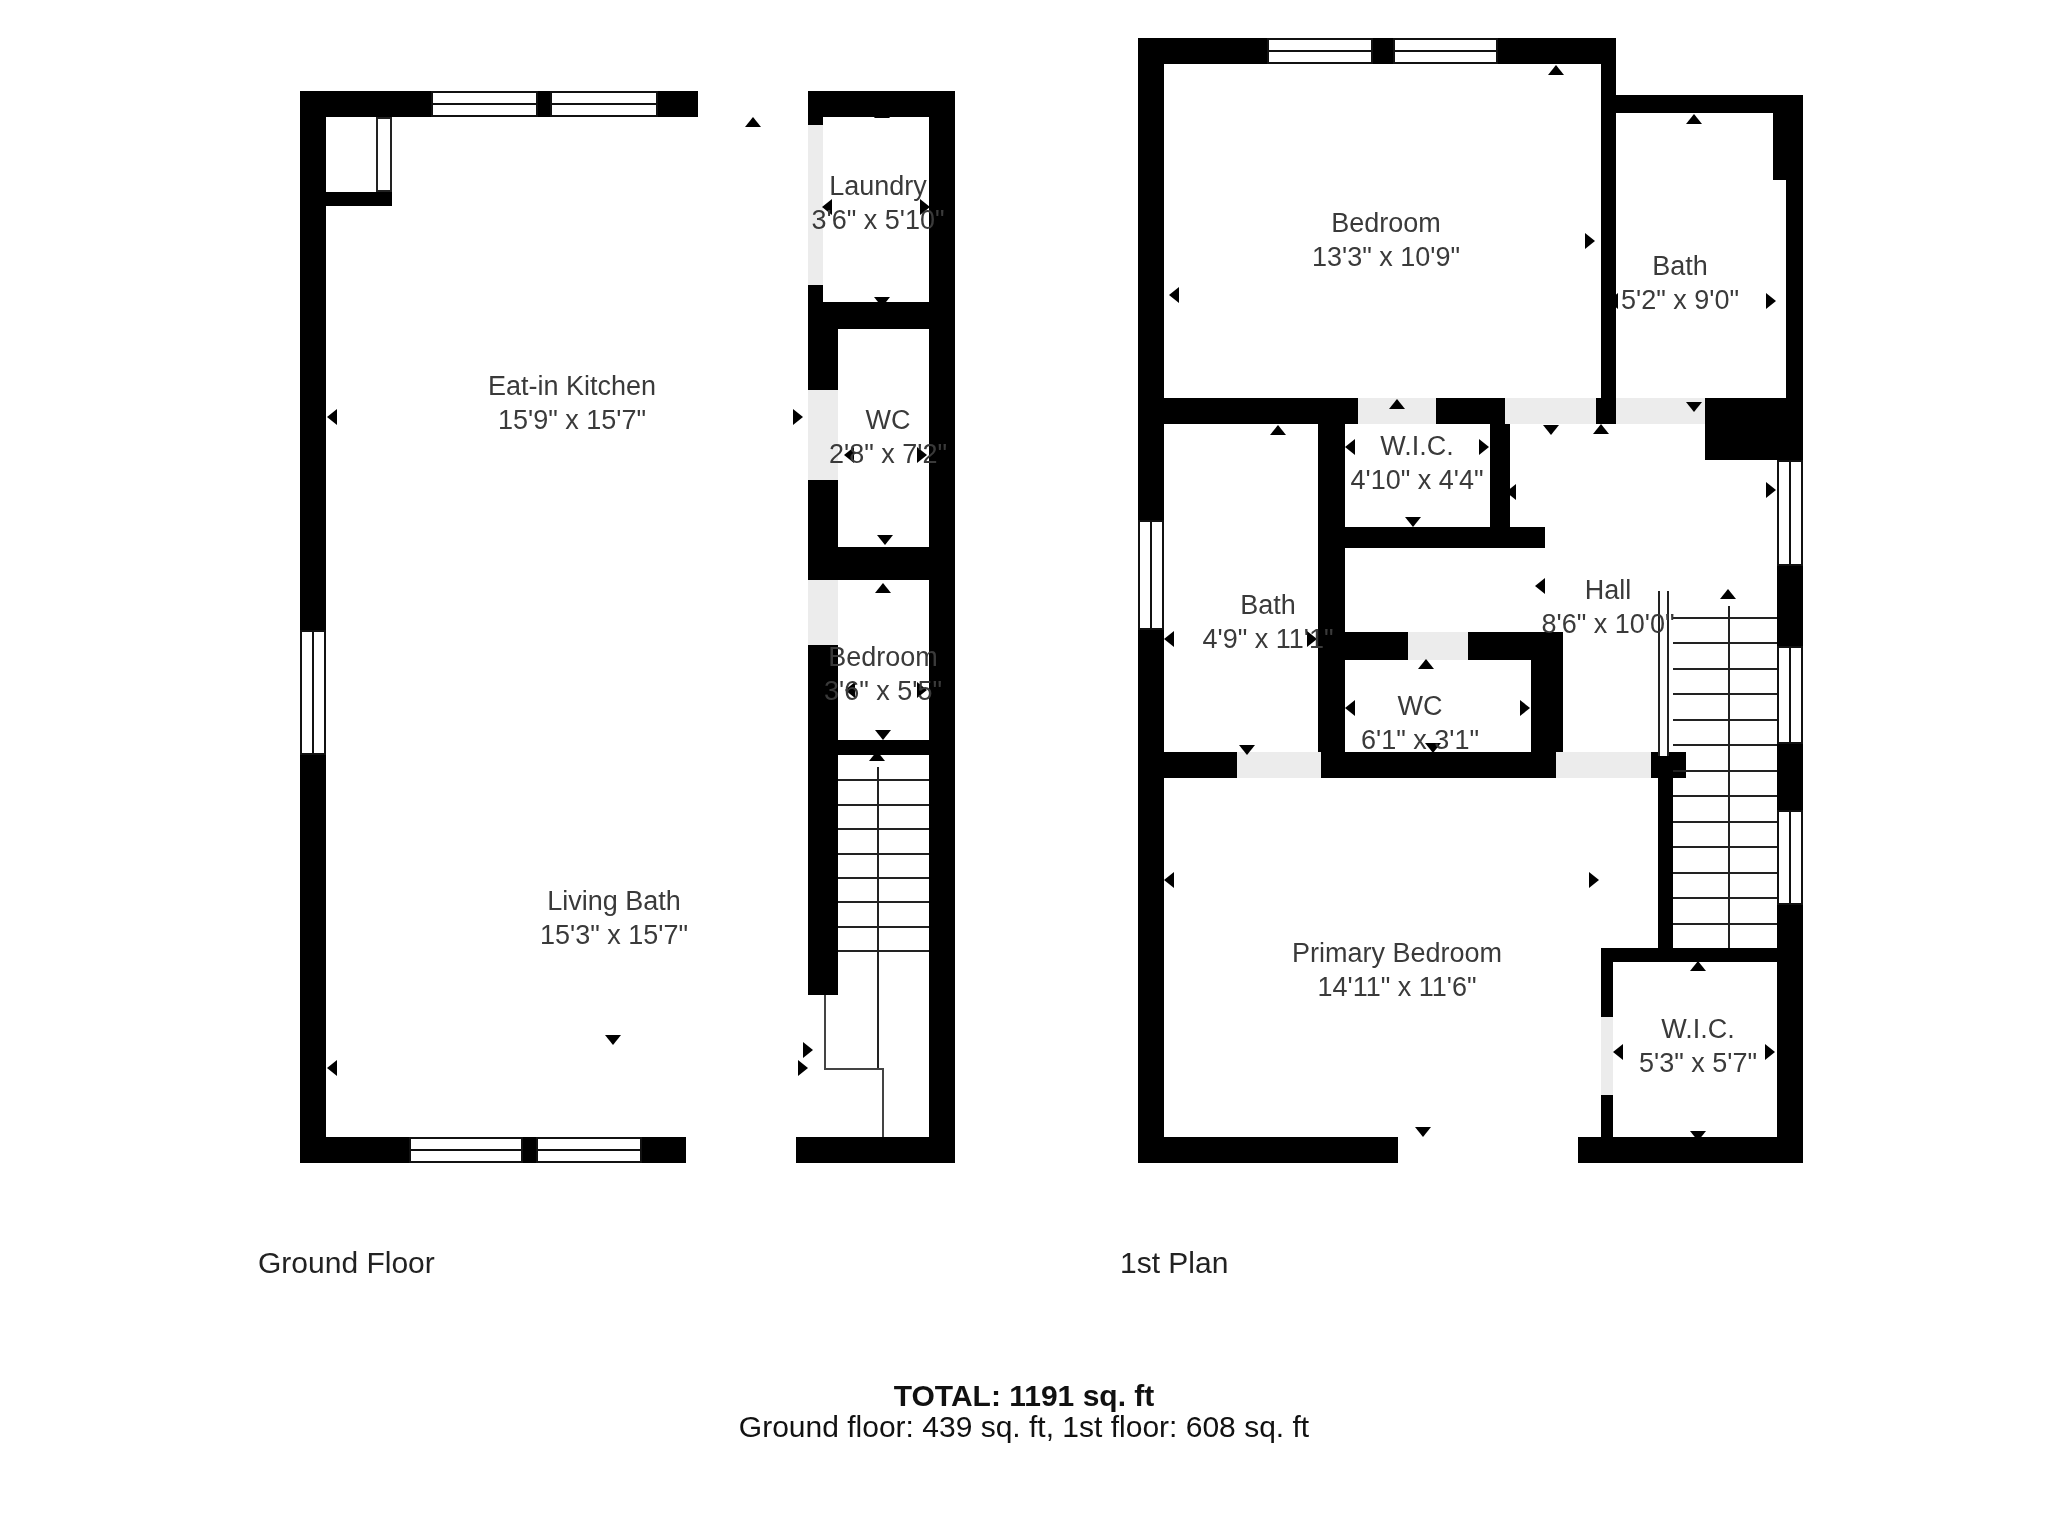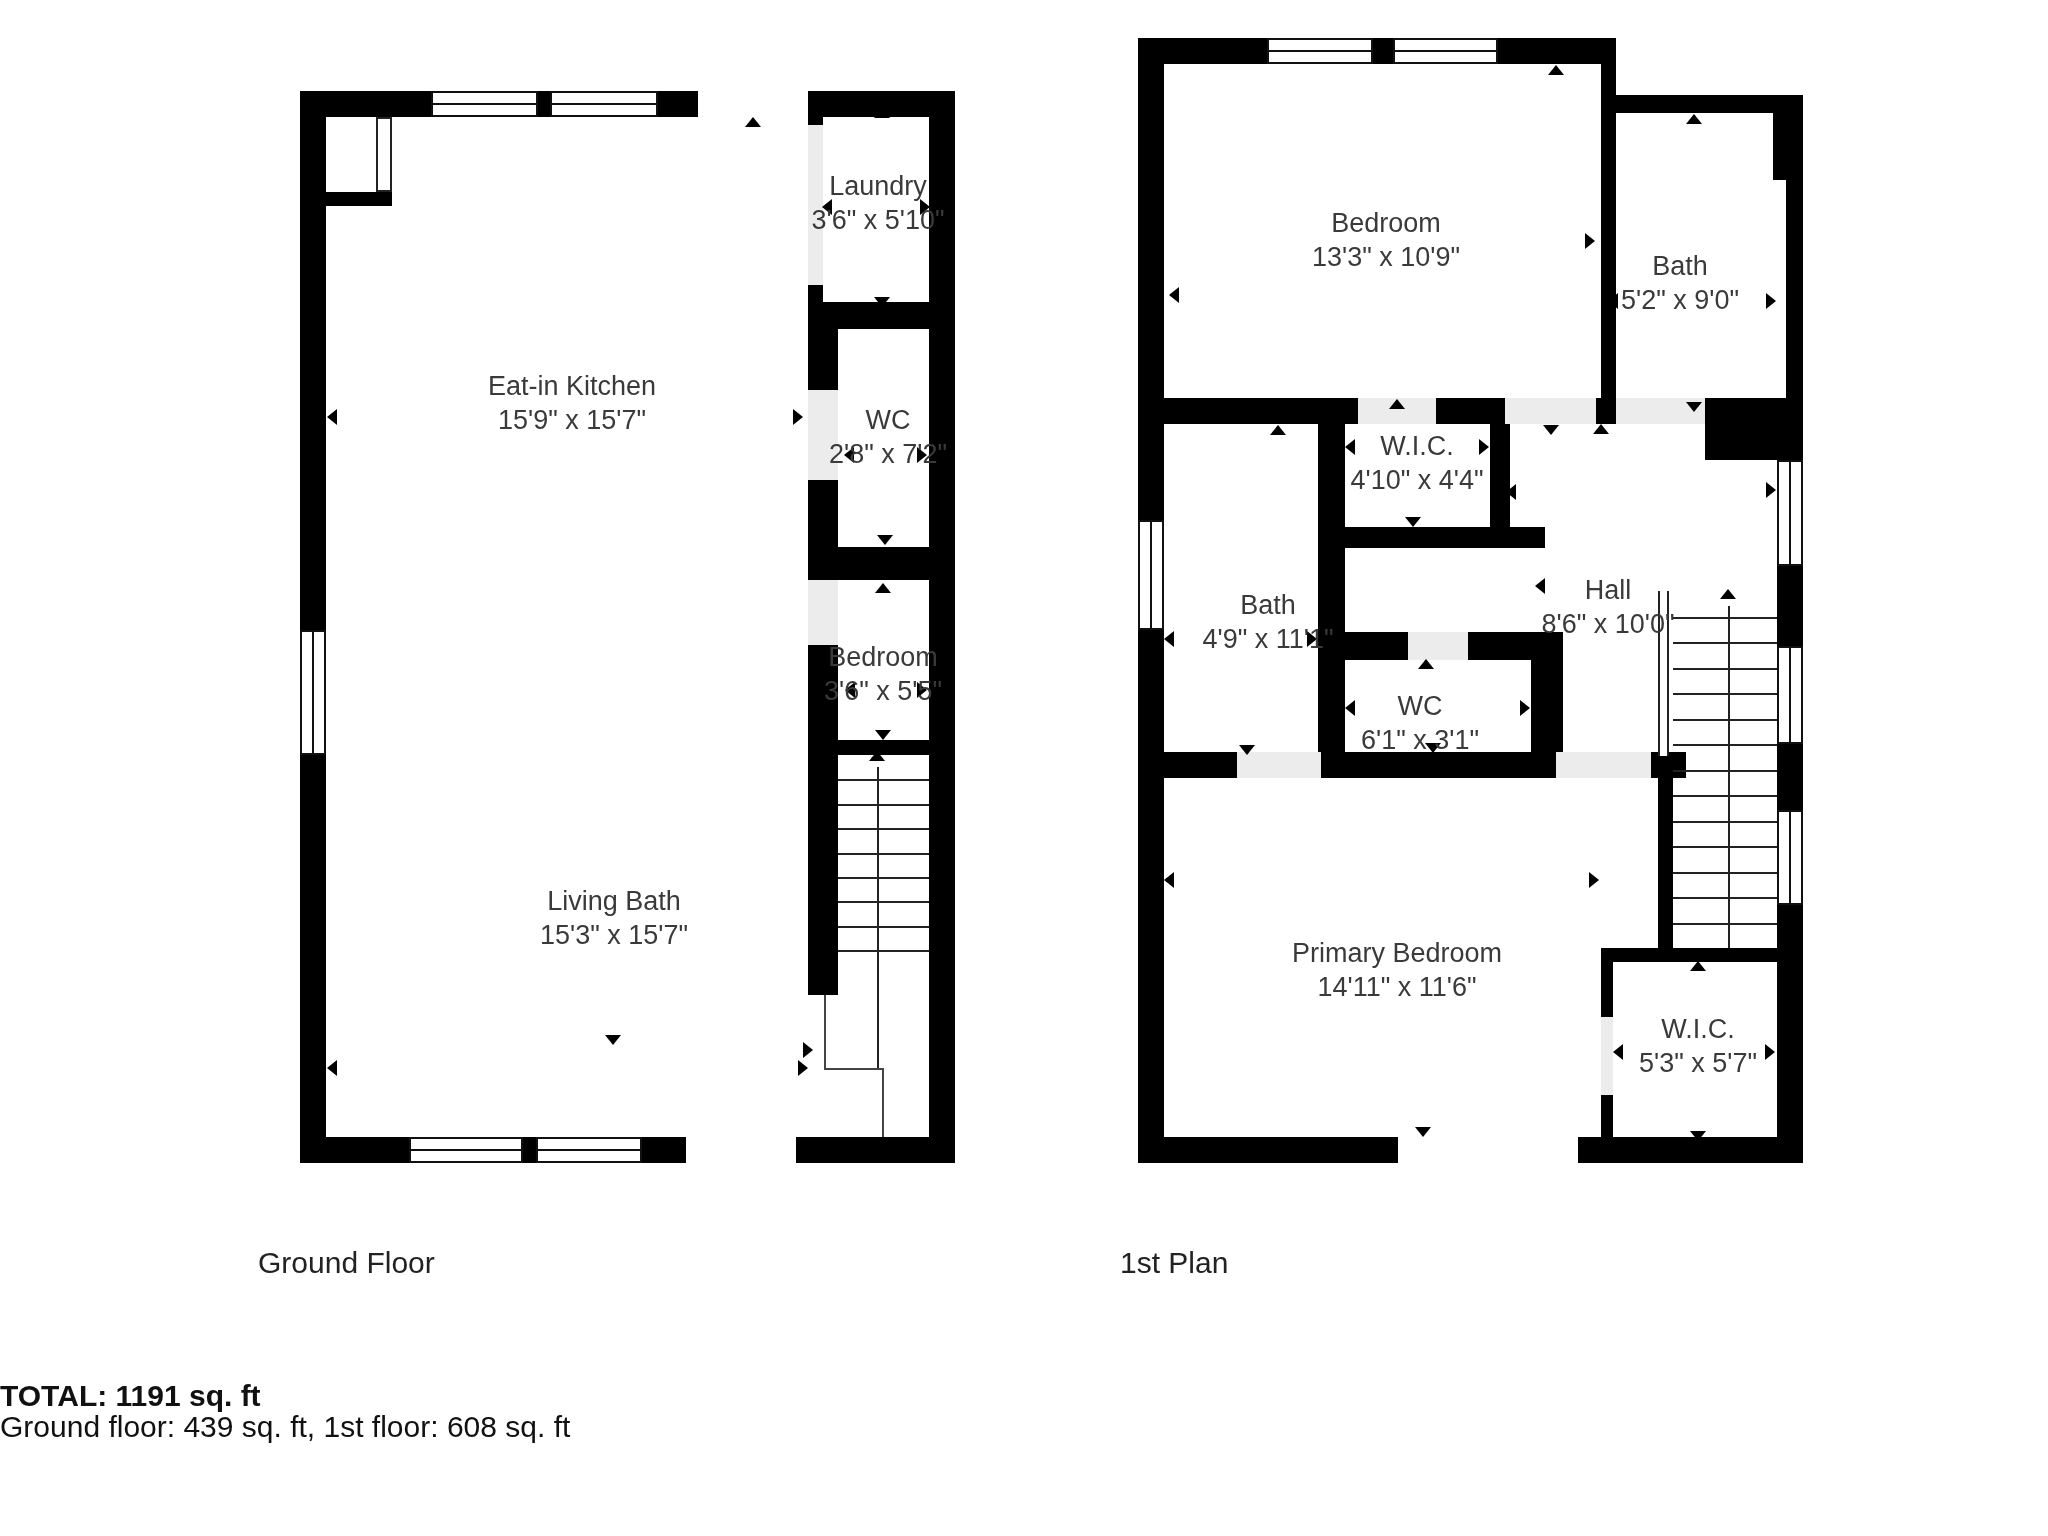--- a/index.html
+++ b/index.html
@@ -16,21 +16,21 @@
   .tread{position:absolute;left:0;right:0;height:2px;background:#222;}
   .stem{position:absolute;width:2px;background:#222;display:block;}
   .rail{position:absolute;background:#fff;border-left:2px solid #222;border-right:2px solid #222;box-sizing:border-box;display:block;}
   .au,.ad,.al,.ar{position:absolute;width:0;height:0;display:block;}
   .au{border-left:8px solid transparent;border-right:8px solid transparent;border-bottom:10px solid #000;}
   .ad{border-left:8px solid transparent;border-right:8px solid transparent;border-top:10px solid #000;}
   .al{border-top:8px solid transparent;border-bottom:8px solid transparent;border-right:10px solid #000;}
   .ar{border-top:8px solid transparent;border-bottom:8px solid transparent;border-left:10px solid #000;}
   .rlabel{position:absolute;transform:translate(-50%,-50%);text-align:center;white-space:nowrap;color:#3a3a3a;font-size:27px;line-height:34px;}
   .ftitle{position:absolute;font-size:30px;color:#222;}
-  .summary{position:absolute;left:0;top:1380px;width:2048px;color:#111;}
+  .summary{position:absolute;left:0;top:1380px;width:2048px;text-align:center;color:#111;}
   .s-line{font-size:30px;line-height:31px;}
   .s-bold{font-weight:bold;}
   .s-small{font-size:16px;font-weight:bold;margin-top:16px;}
   .adoor{position:absolute;background:#fff;border:2px solid #222;box-sizing:border-box;display:block;}
 </style>
 </head>
 <body>
 
 <div class="page">
 

